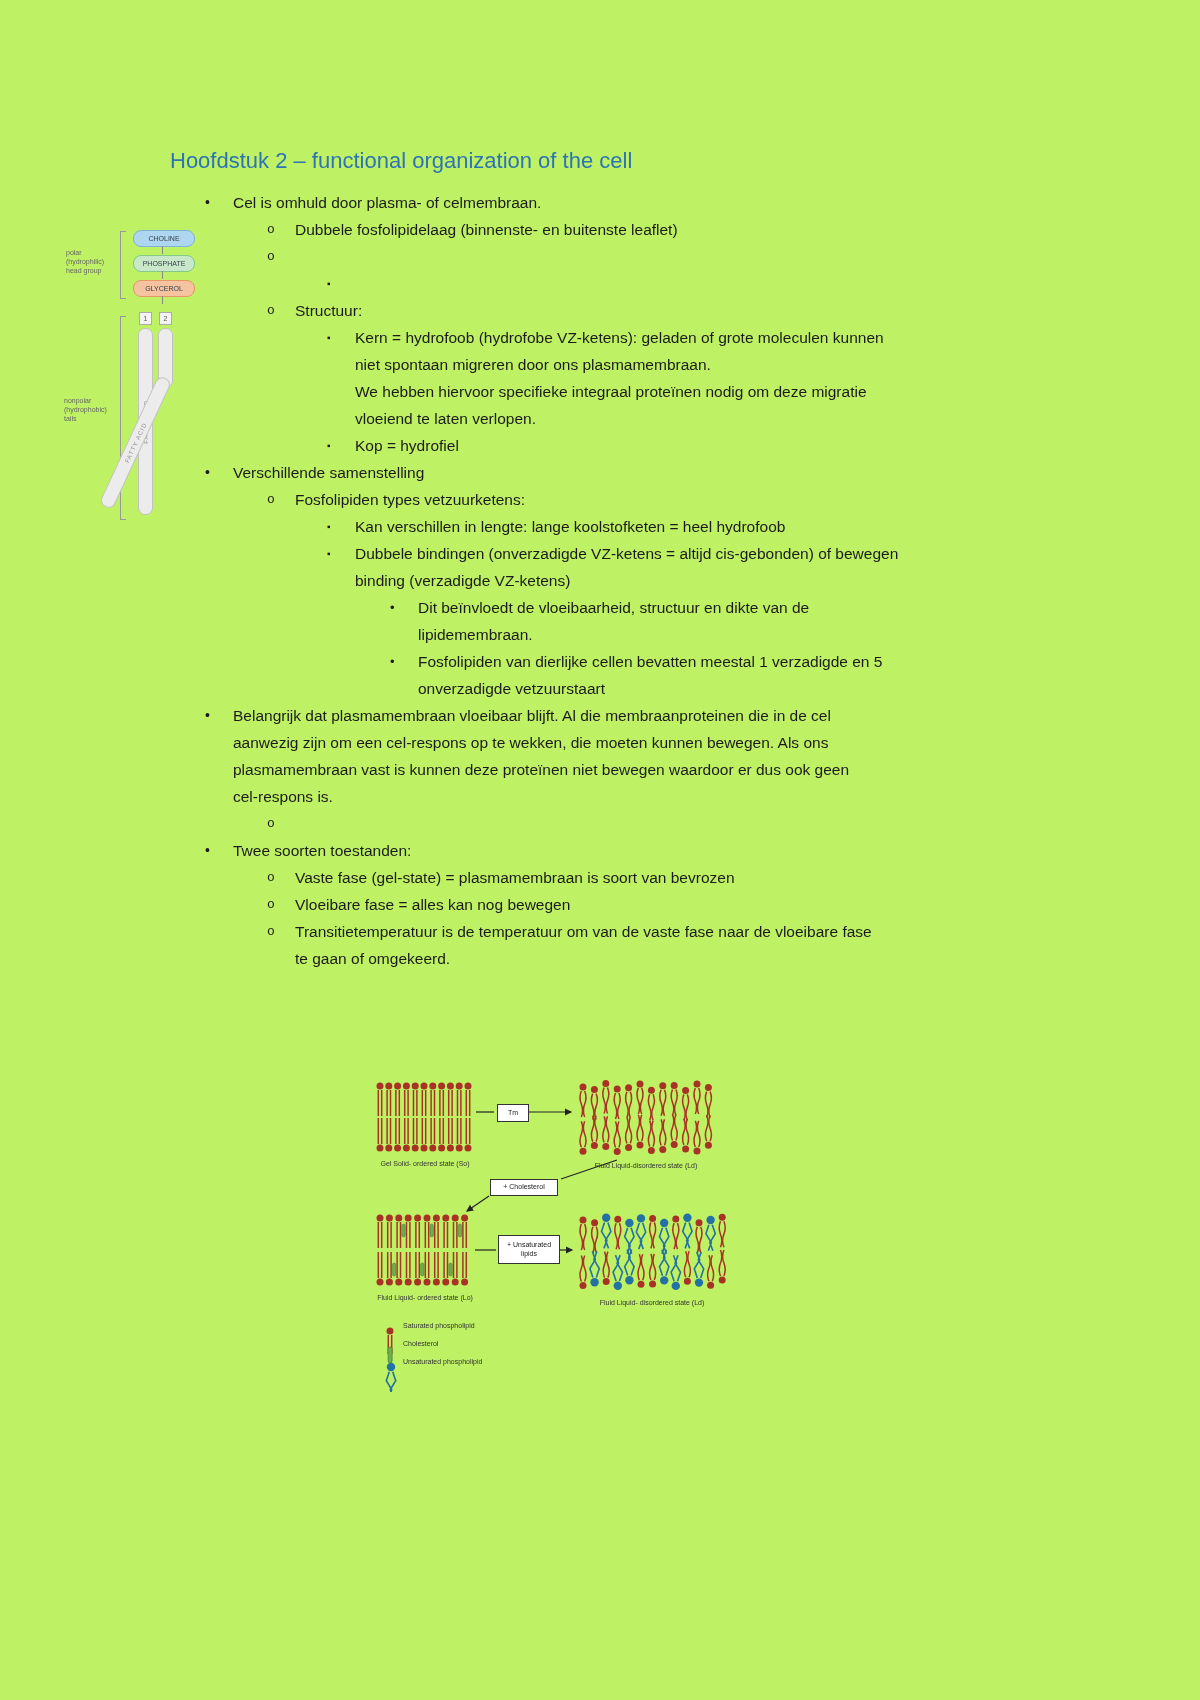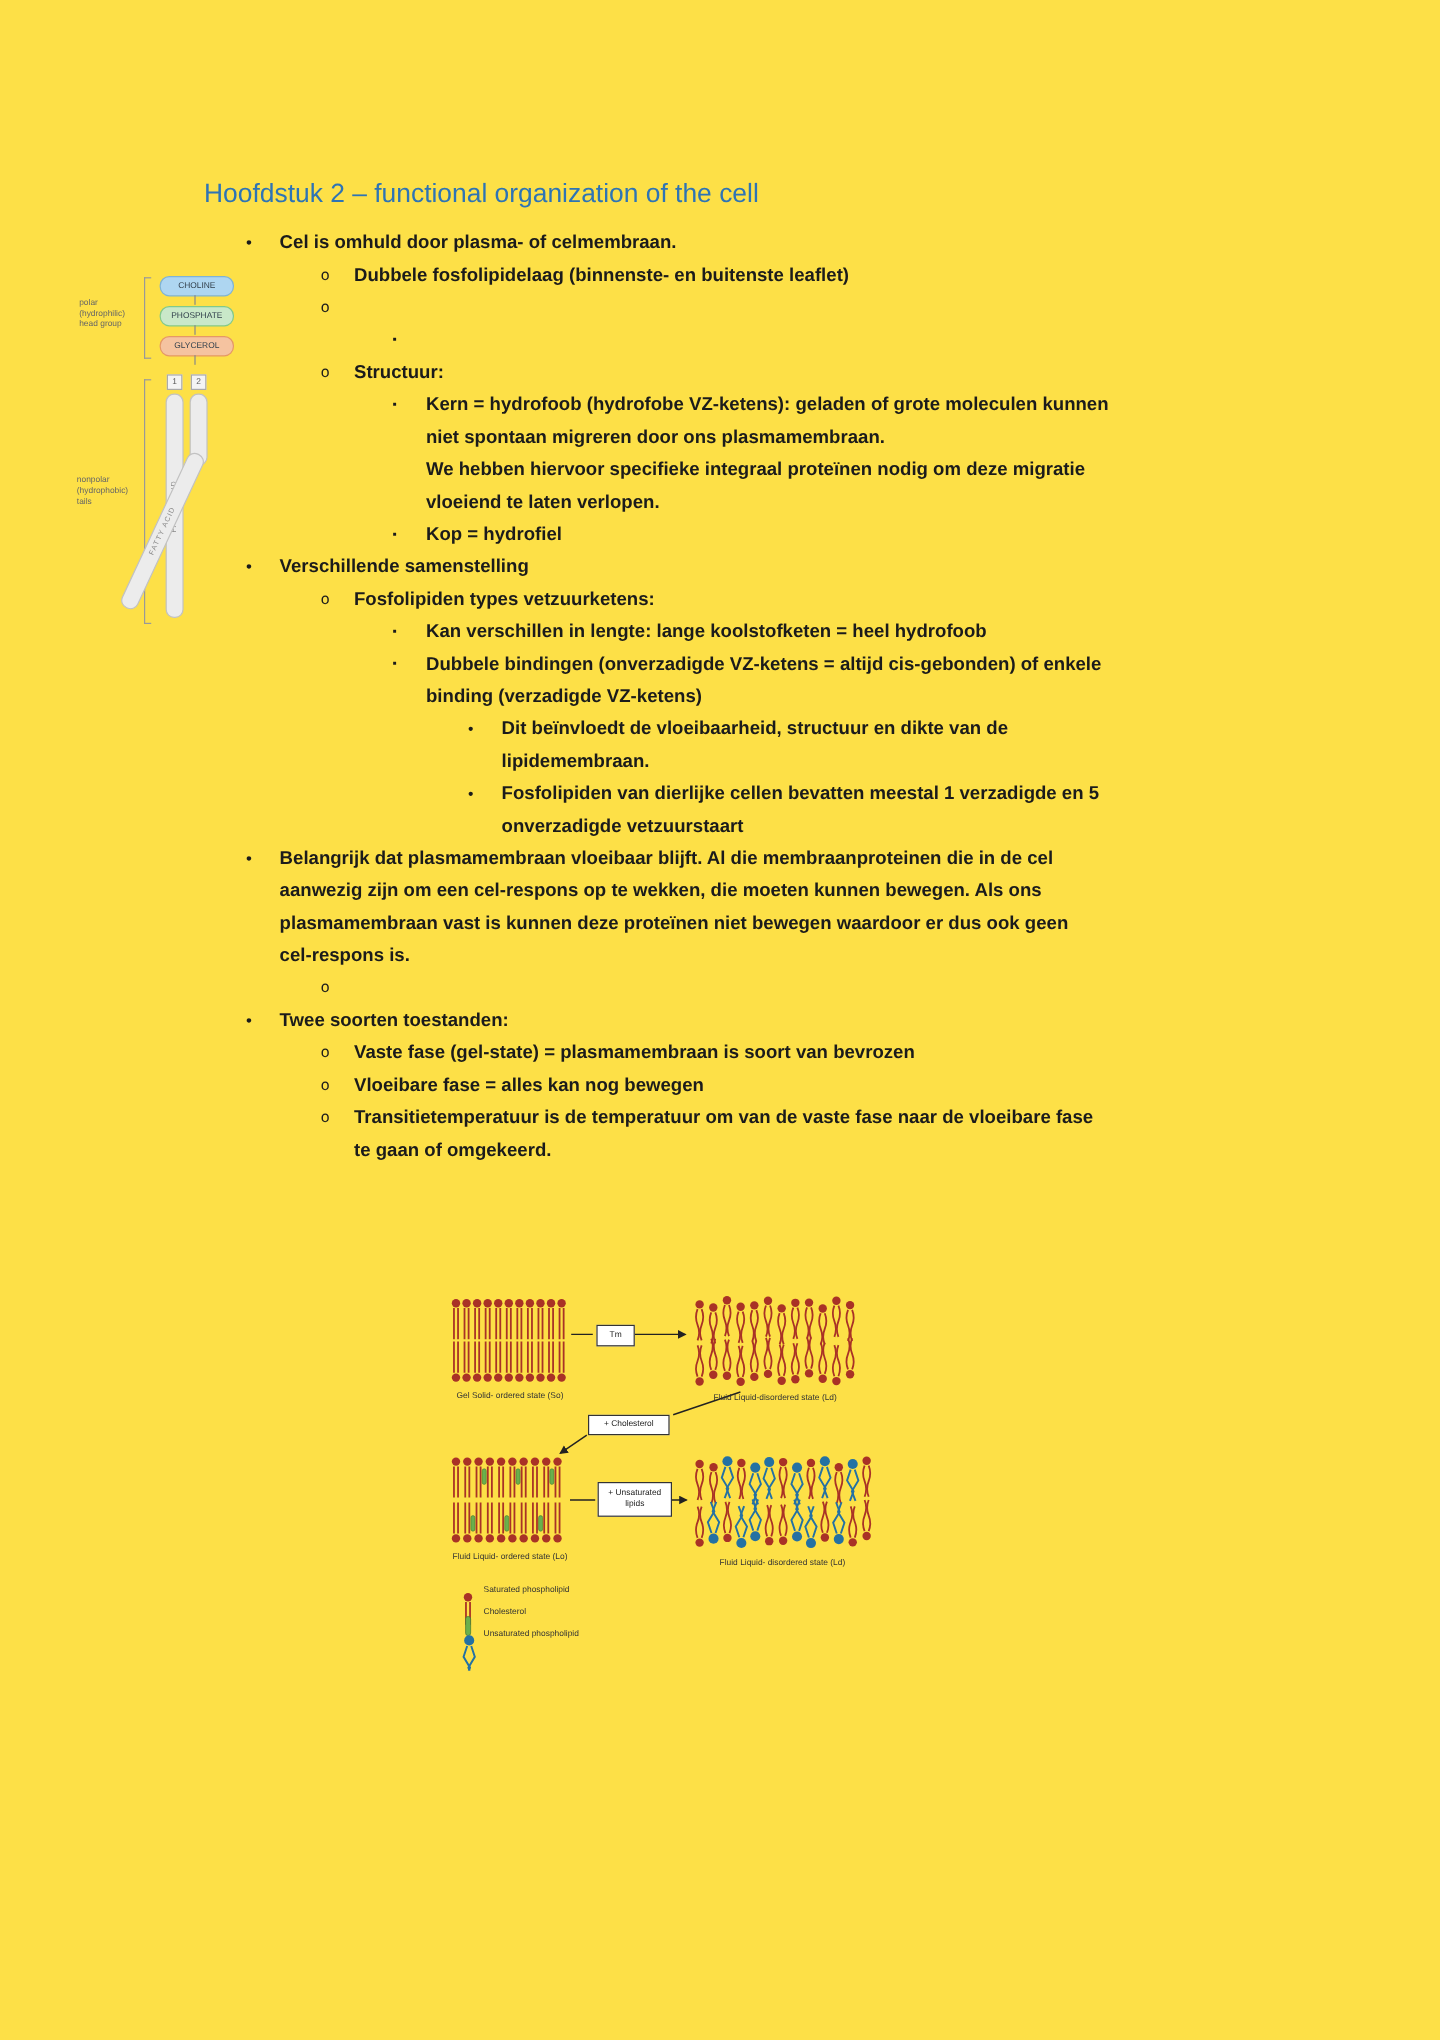--- a/index.html
+++ b/index.html
@@ -1,25 +1,25 @@
 <!DOCTYPE html>
 <html><head>
 <meta charset="utf-8">
 <style>
   html,body{margin:0;padding:0;background:#ffffff;}
-  .page{position:relative;width:1200px;height:1700px;background:#fde047;
+  .page{position:relative;width:1200px;height:1700px;background:#bef264;
         font-family:"Liberation Sans",sans-serif;color:#1b1b1b;overflow:hidden;}
 
   .title{position:absolute;left:170px;top:148px;font-size:22px;font-weight:400;color:#2E74B5;}
 
   
   .notes{position:absolute;left:205px;top:189px;width:760px;}
   .note{display:flex;font-size:15.5px;line-height:27px;}
   .note .marker{flex:0 0 28px;}
-  .note .txt{white-space:pre-wrap;font-weight:bold;}
+  .note .txt{white-space:pre-wrap;}
   .lv1{padding-left:0;}
   .lv2{padding-left:62px;}
   .lv3{padding-left:122px;}
   .lv4{padding-left:185px;}
   .lv1 .marker{font-size:14px;}
   .lv2 .marker{font-family:"Liberation Mono",monospace;font-size:13px;}
   .lv3 .marker{font-size:10px;}
   .lv4 .marker{font-size:13px;}
 
   
@@ -113,21 +113,21 @@
       <div class="note lv2">
         <span class="marker">o</span>
         <span class="txt">Fosfolipiden types vetzuurketens:</span>
       </div>
       <div class="note lv3">
         <span class="marker">▪</span>
         <span class="txt">Kan verschillen in lengte: lange koolstofketen = heel hydrofoob</span>
       </div>
       <div class="note lv3">
         <span class="marker">▪</span>
-        <span class="txt">Dubbele bindingen (onverzadigde VZ-ketens = altijd cis-gebonden) of enkele
+        <span class="txt">Dubbele bindingen (onverzadigde VZ-ketens = altijd cis-gebonden) of bewegen
 binding (verzadigde VZ-ketens)</span>
       </div>
       <div class="note lv4">
         <span class="marker">•</span>
         <span class="txt">Dit beïnvloedt de vloeibaarheid, structuur en dikte van de
 lipidemembraan.</span>
       </div>
       <div class="note lv4">
         <span class="marker">•</span>
         <span class="txt">Fosfolipiden van dierlijke cellen bevatten meestal 1 verzadigde en 5

